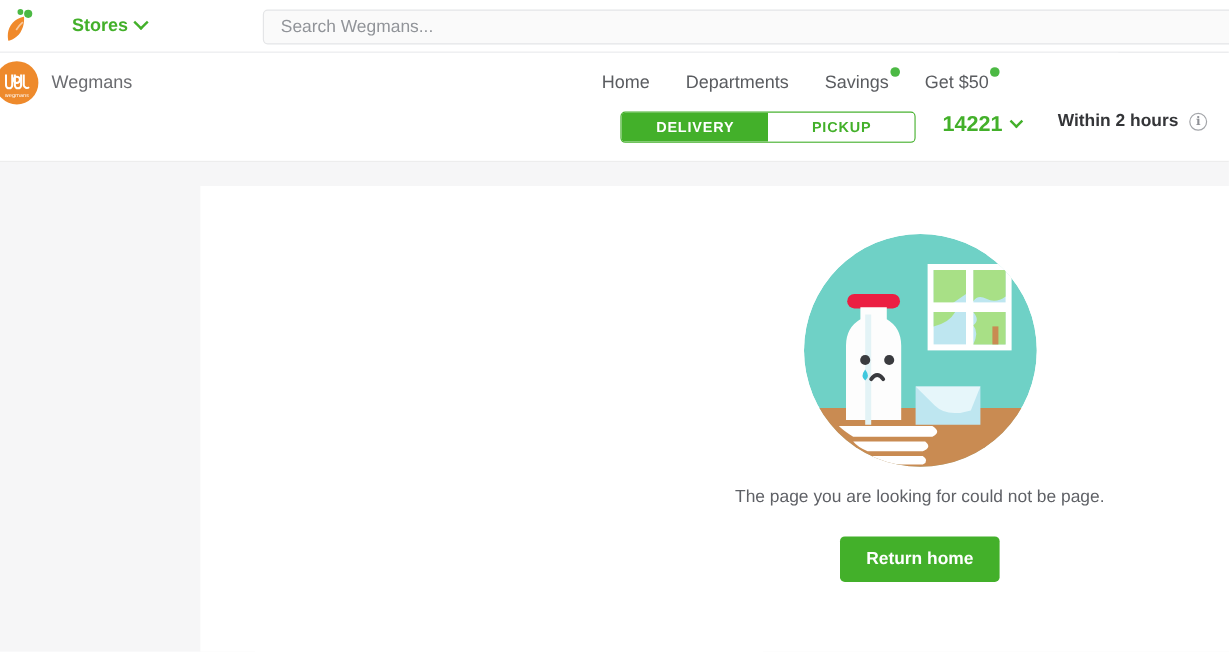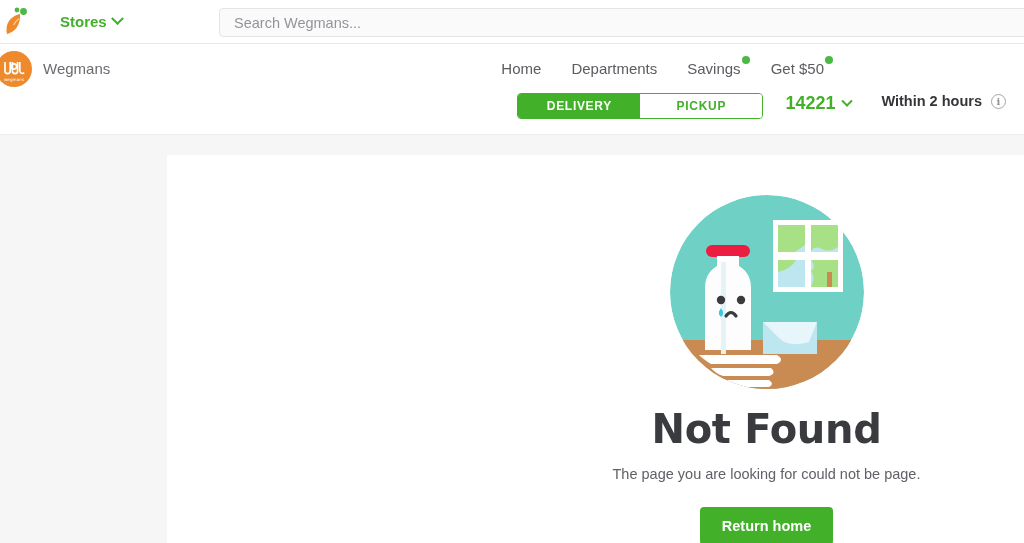--- a/index.html
+++ b/index.html
@@ -282,17 +282,16 @@
         <circle cx="74" cy="108" r="4.2" fill="#3A3B3F"></circle>
         <path d="M59 124 q5 -7 10 0" stroke="#3A3B3F" stroke-width="3.2" fill="none" stroke-linecap="round"></path>
         <path d="M54 116 q4.5 6 0 9 q-4.5 -3 0 -9 z" fill="#3EC8DE"></path>
 
         <path d="M32 163 h78 q8 5 0 9 h-66 q-8 -5 -12 -9 z" fill="#ffffff"></path>
         <path d="M44 176 h60 q6 5 -2 8 h-46 q-8 -3 -12 -8 z" fill="#ffffff"></path>
         <path d="M60 188 h42 q6 4 0 7 h-34 q-6 -2 -8 -7 z" fill="#ffffff"></path>
       </g>
     </svg>
 
-    <div class="nf-title">Not Found</div>
     <div class="nf-sub">The page you are looking for could not be page.</div>
     <button class="nf-btn">Return home</button>
   </div>
 </div>
 
 </body></html>

